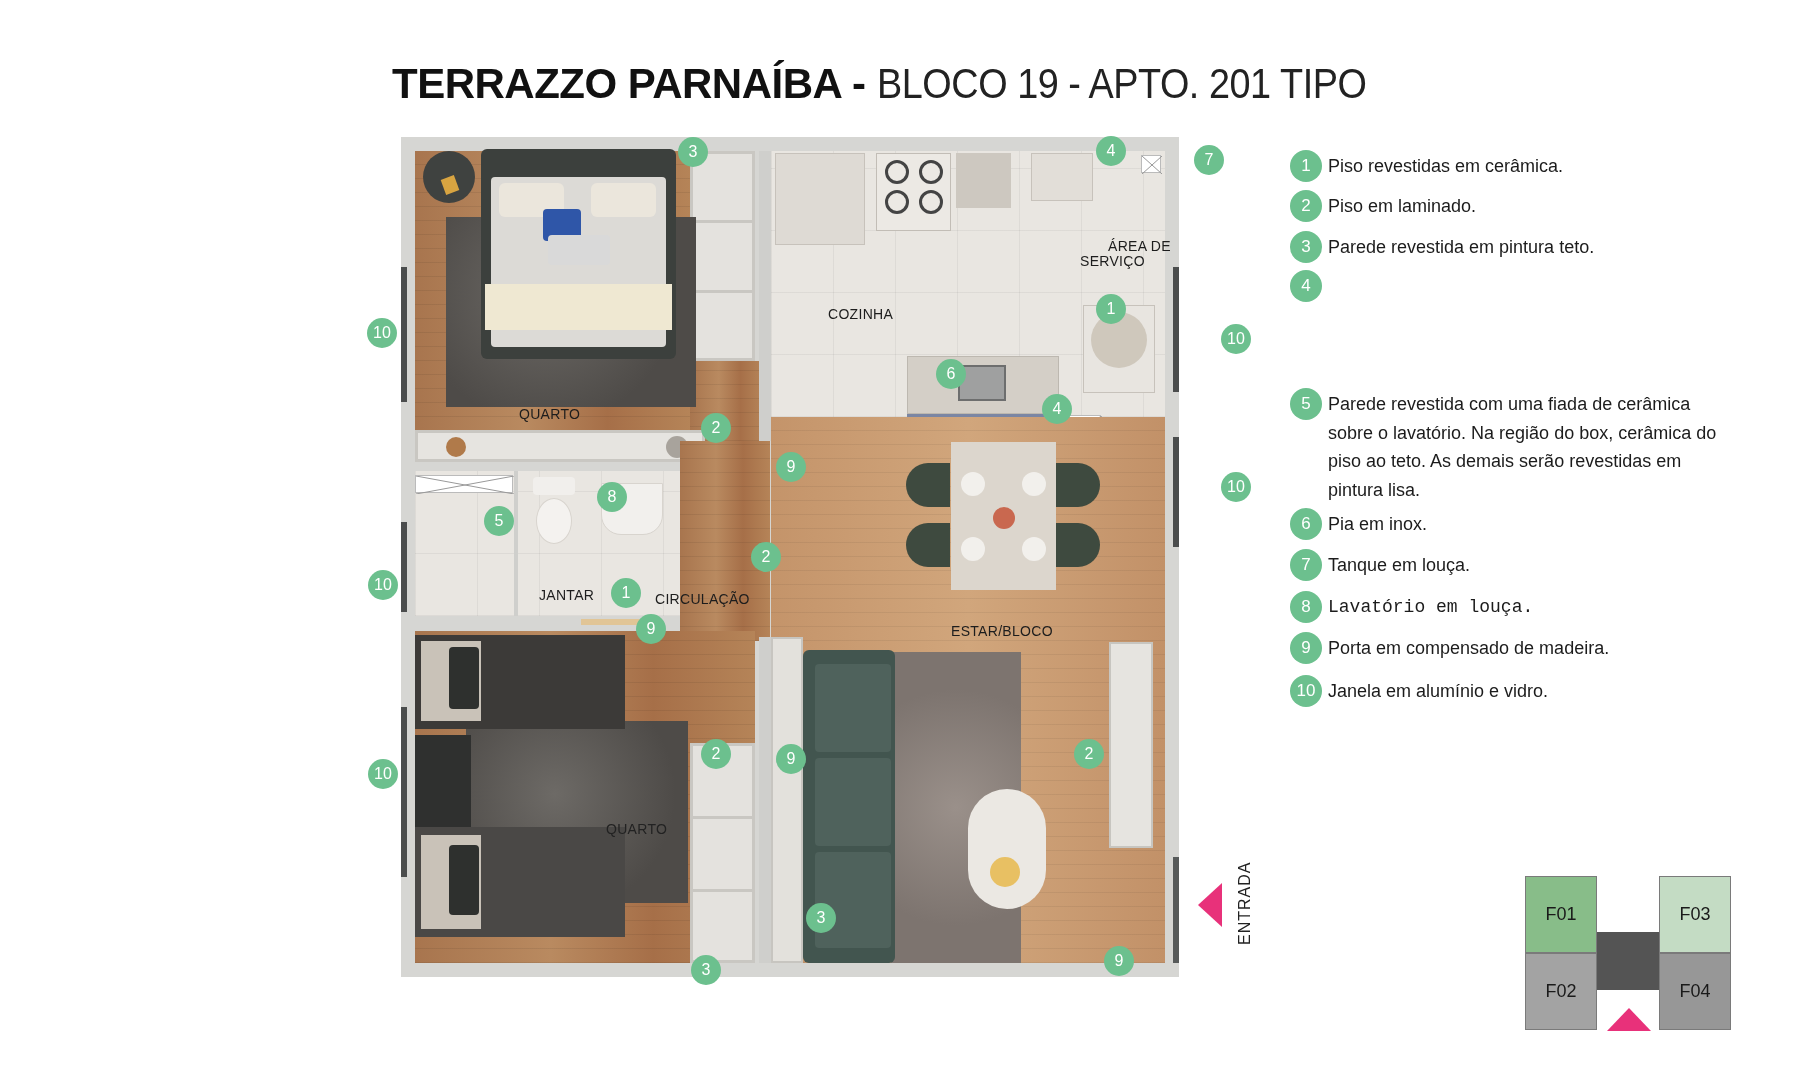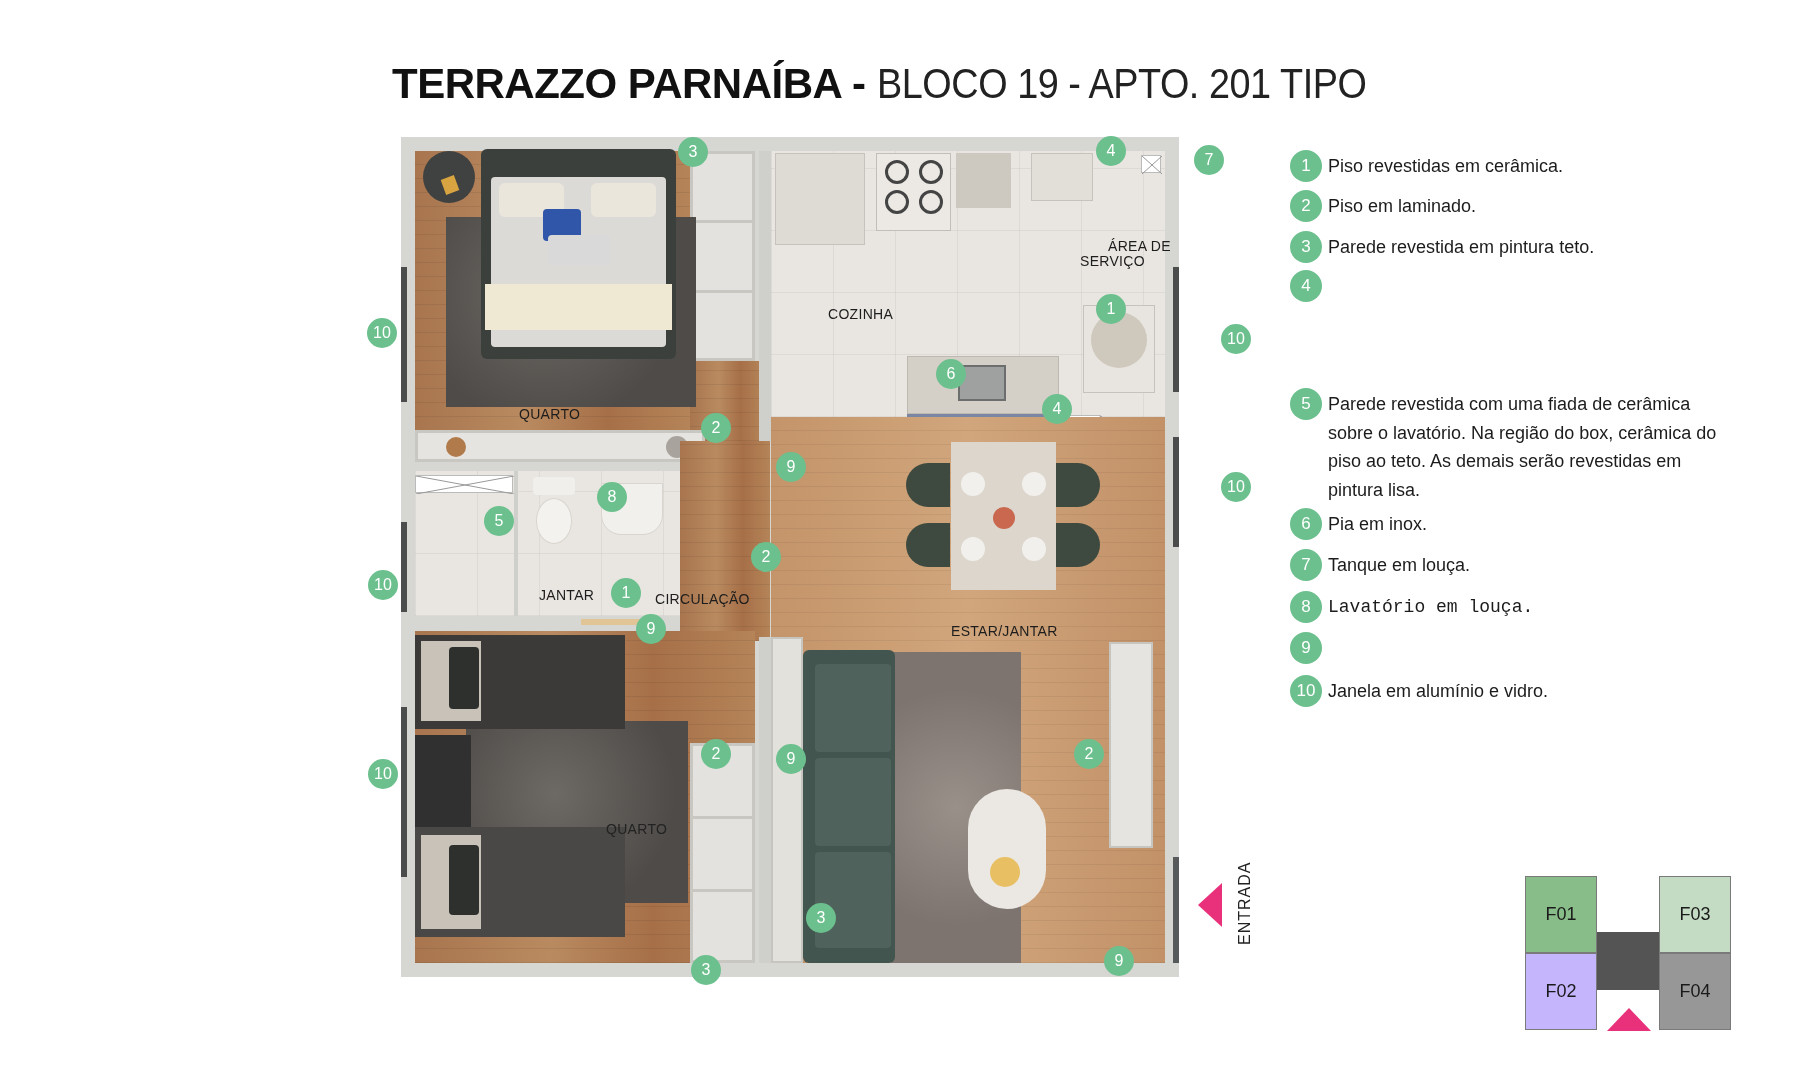--- a/index.html
+++ b/index.html
@@ -180,21 +180,21 @@
   <div class="wall" style="left:772px; top:130px; width:6px; height:125px; background:#4b4d4d;"></div>
   <div class="wall" style="left:772px; top:300px; width:6px; height:110px; background:#4b4d4d;"></div>
   <div class="wall" style="left:772px; top:720px; width:6px; height:106px; background:#575a5a;"></div>
 
   <span class="label" style="left:118px; top:270px;">QUARTO</span>
   <span class="label" style="left:138px; top:451px;">JANTAR</span>
   <span class="label" style="left:254px; top:455px;">CIRCULAÇÃO</span>
   <span class="label" style="left:427px; top:170px;">COZINHA</span>
   <span class="label" style="left:707px; top:102px;">ÁREA DE</span>
   <span class="label" style="left:679px; top:117px;">SERVIÇO</span>
-  <span class="label" style="left:550px; top:487px;">ESTAR/JANTAR</span>
+  <span class="label" style="left:550px; top:487px;">ESTAR/BLOCO</span>
   <span class="label" style="left:205px; top:685px; color:#222;">QUARTO</span>
 
   <div id="markers">
       <div class="marker" style="left: 292px; top: 15px;">3</div>
       <div class="marker" style="left: 710px; top: 14px;">4</div>
       <div class="marker" style="left: 808px; top: 23px;">7</div>
       <div class="marker" style="left: -19px; top: 196px;">10</div>
       <div class="marker" style="left: 710px; top: 172px;">1</div>
       <div class="marker" style="left: 835px; top: 202px;">10</div>
       <div class="marker" style="left: 550px; top: 237px;">6</div>
@@ -245,32 +245,33 @@
   <div class="legend-item" style="top:399px;">
     <span class="num">7</span>
     <span class="txt" style="width:380px;">Tanque em louça.</span>
   </div>
   <div class="legend-item" style="top:441px;">
     <span class="num">8</span>
     <span class="txt" style="width:380px;font-family:Liberation Mono, monospace;">Lavatório em louça.</span>
   </div>
   <div class="legend-item" style="top:482px;">
     <span class="num">9</span>
+    <span class="txt" style="width:380px;">Porta em compensado de madeira.</span>
   </div>
   <div class="legend-item" style="top:525px;">
     <span class="num">10</span>
     <span class="txt" style="width:380px;">Janela em alumínio e vidro.</span>
   </div>
 </div>
 
 <div class="entrada-arrow"></div>
 <div class="entrada-text-wrap">
   <span style="position:absolute; left:0; top:0; font-size:16px; letter-spacing:1px; transform:rotate(-90deg); transform-origin:left top; white-space:nowrap; color:#222;">ENTRADA</span>
 </div>
 
 <div class="keymap">
   <div class="km-cell" style="left:0; top:0; background:#88bd89;">F01</div>
-  <div class="km-cell" style="left:0; top:77px; background:#c4b5fd;">F02</div>
+  <div class="km-cell" style="left:0; top:77px; background:#a3a3a3;">F02</div>
   <div class="km-core"></div>
   <div class="km-cell" style="left:134px; top:0; background:#c4dcc4;">F03</div>
   <div class="km-cell" style="left:134px; top:77px; background:#979797;">F04</div>
   <div class="km-arrow"></div>
 </div>
 
 </body></html>

